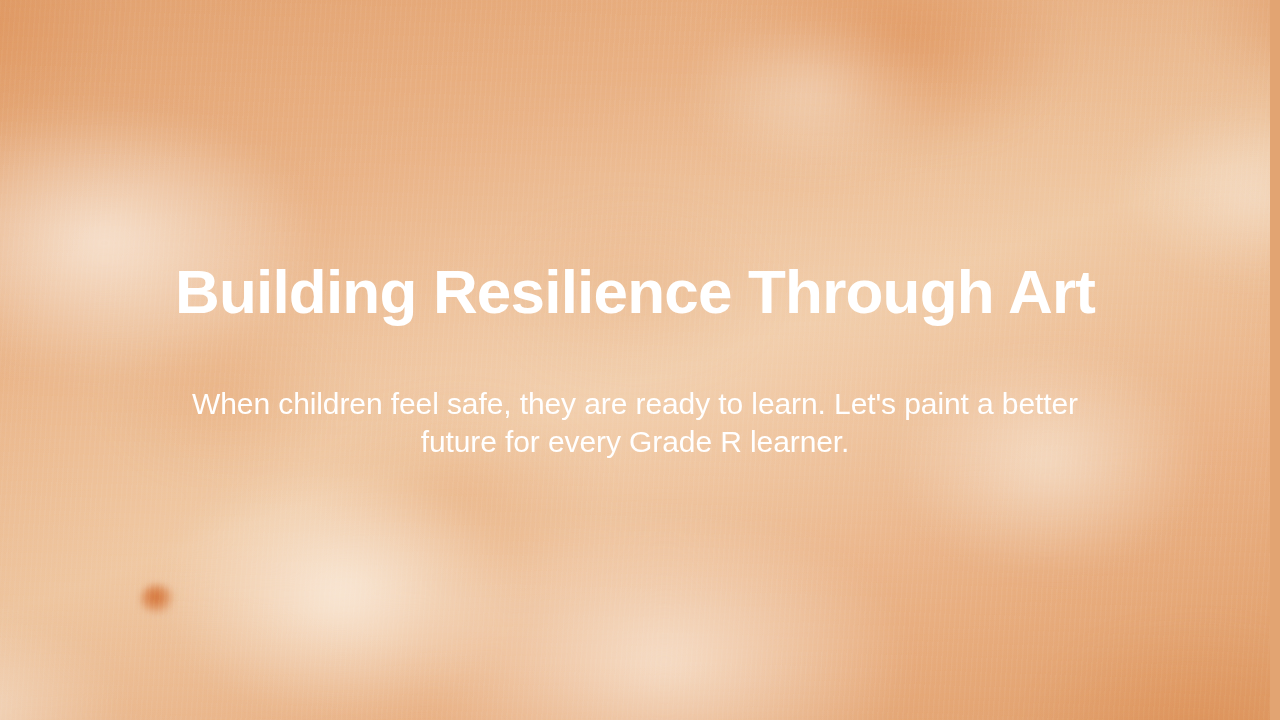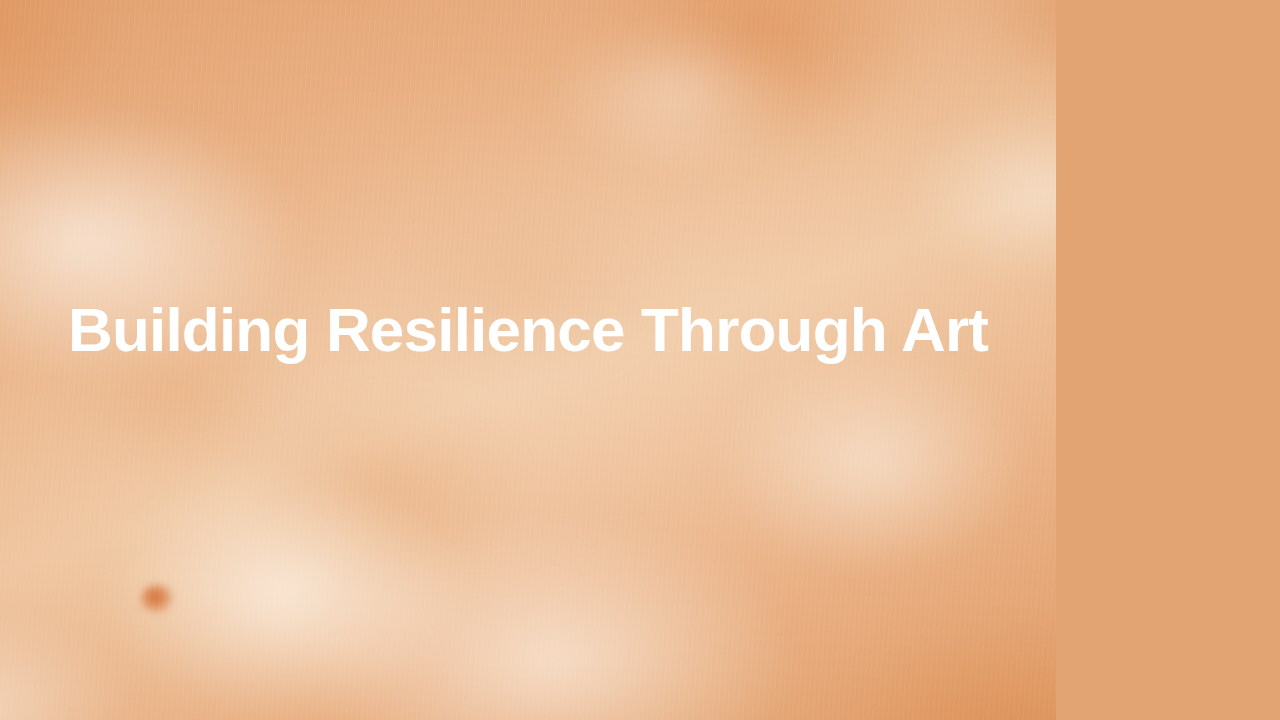--- a/index.html
+++ b/index.html
@@ -12,21 +12,21 @@
   }
 
   body {
     font-family: "Liberation Sans", sans-serif;
     background: #e2a472;
   }
 
   
   .slide {
     position: relative;
-    width: 1056px;
+    width: 1270px;
     height: 720px;
     overflow: hidden;
     background: #4d7c0f;
   }
 
   
   .wc-base {
     position: absolute;
     inset: 0;
     background:
@@ -122,15 +122,16 @@
 <div class="slide">
 
   <div class="wc-base"></div>
   <div class="wc-blobs"></div>
   <div class="wc-splash"></div>
   <div class="wc-grain"></div>
   <div class="wc-vignette"></div>
 
   <div class="content">
     <h1 class="slide-title">Building Resilience Through Art</h1>
+    <p class="slide-subtitle">When children feel safe, they are ready to learn. Let's paint a better future for every Grade R learner.</p>
   </div>
 
 </div>
 
 </body></html>

